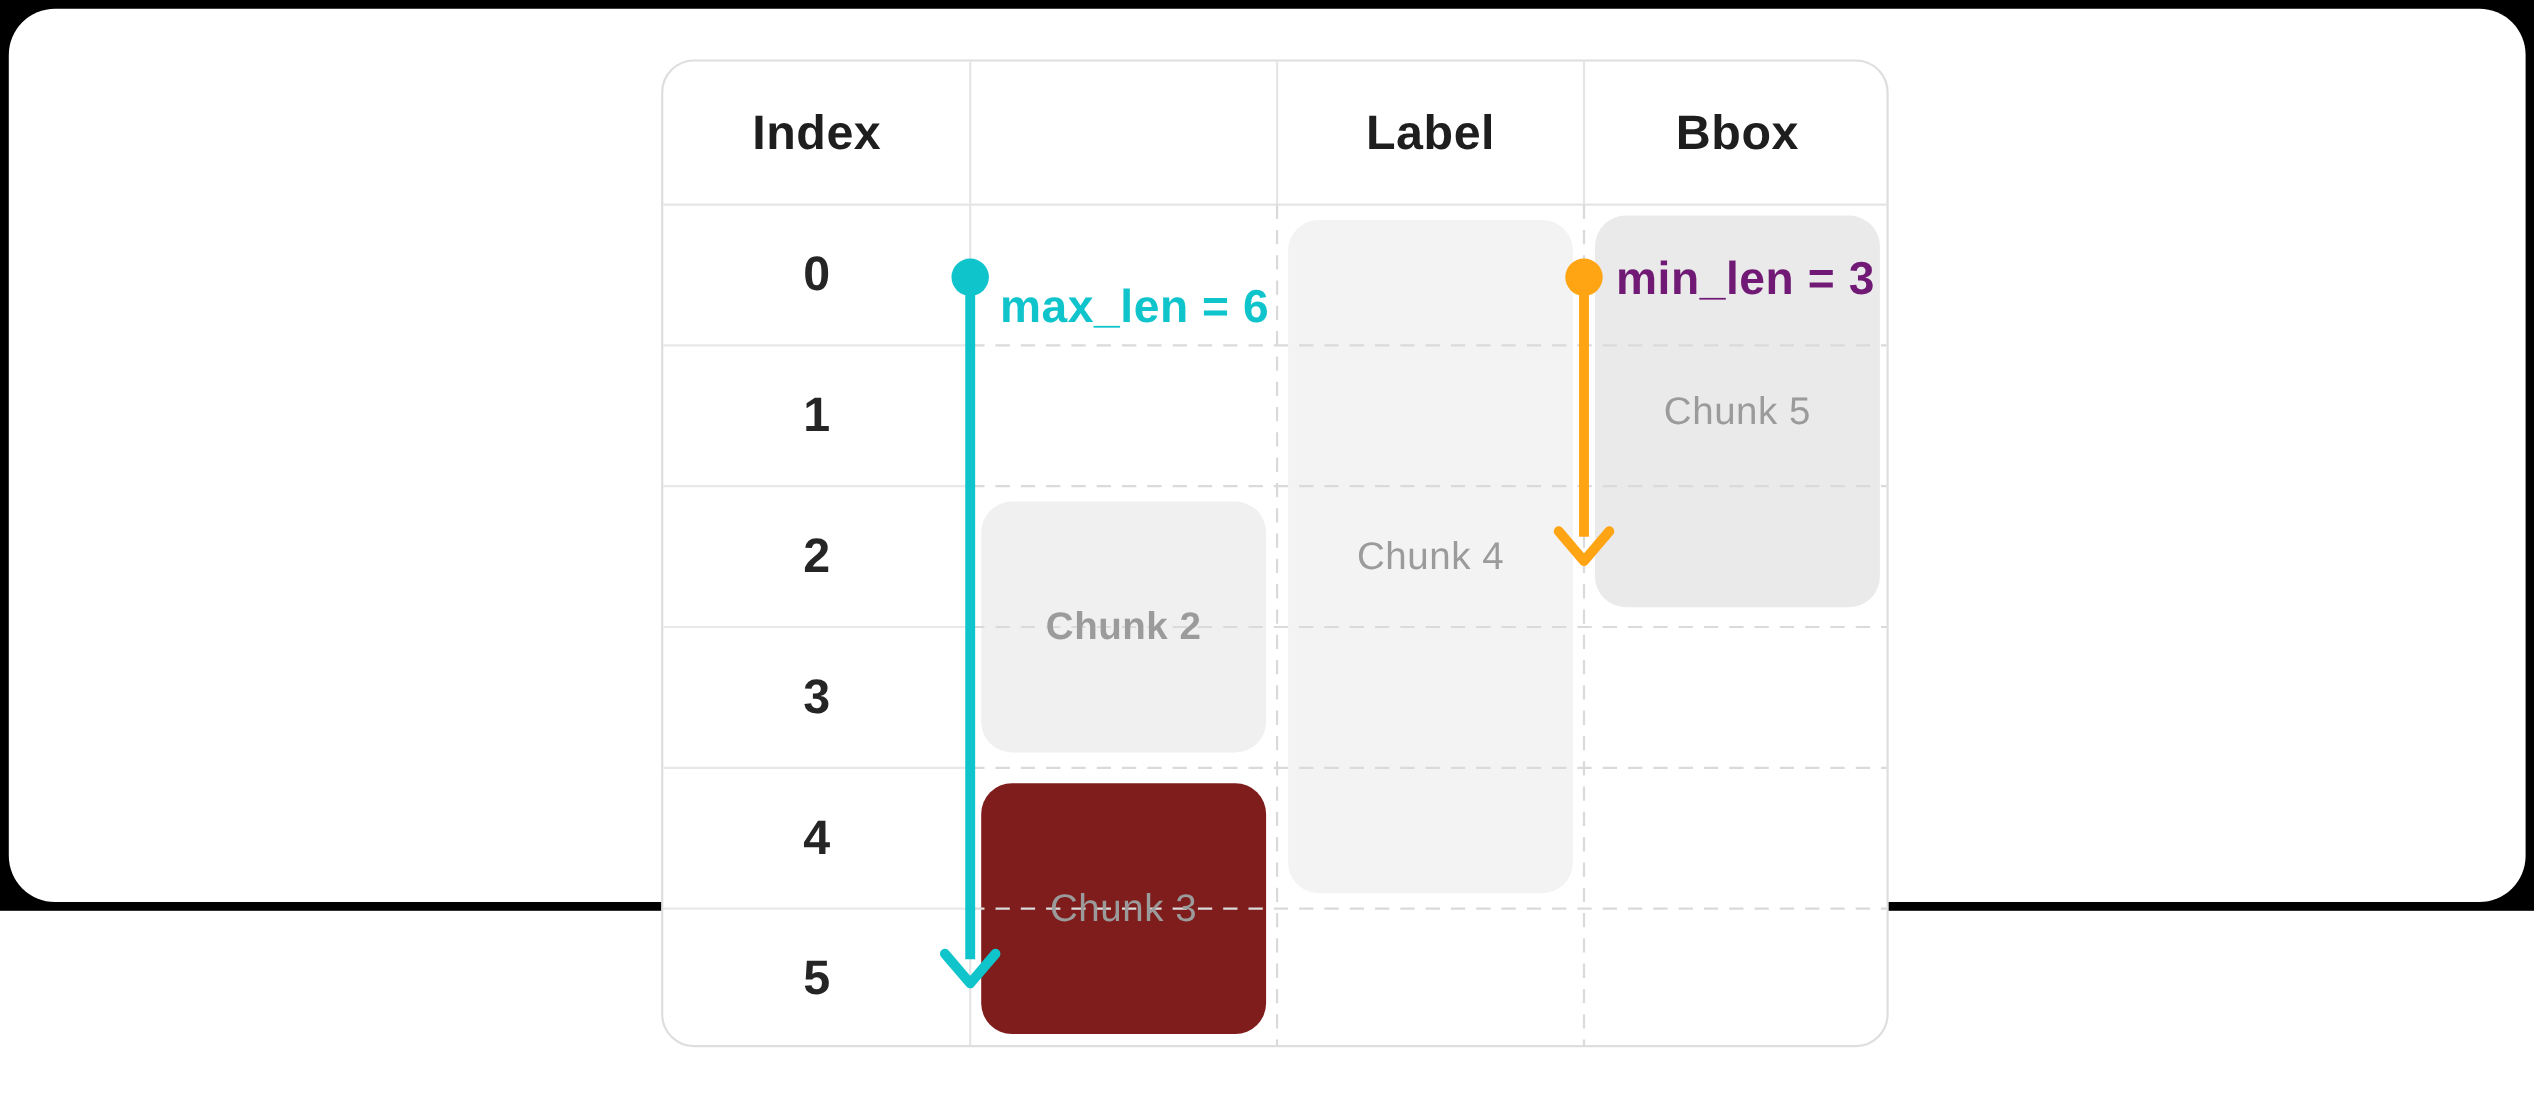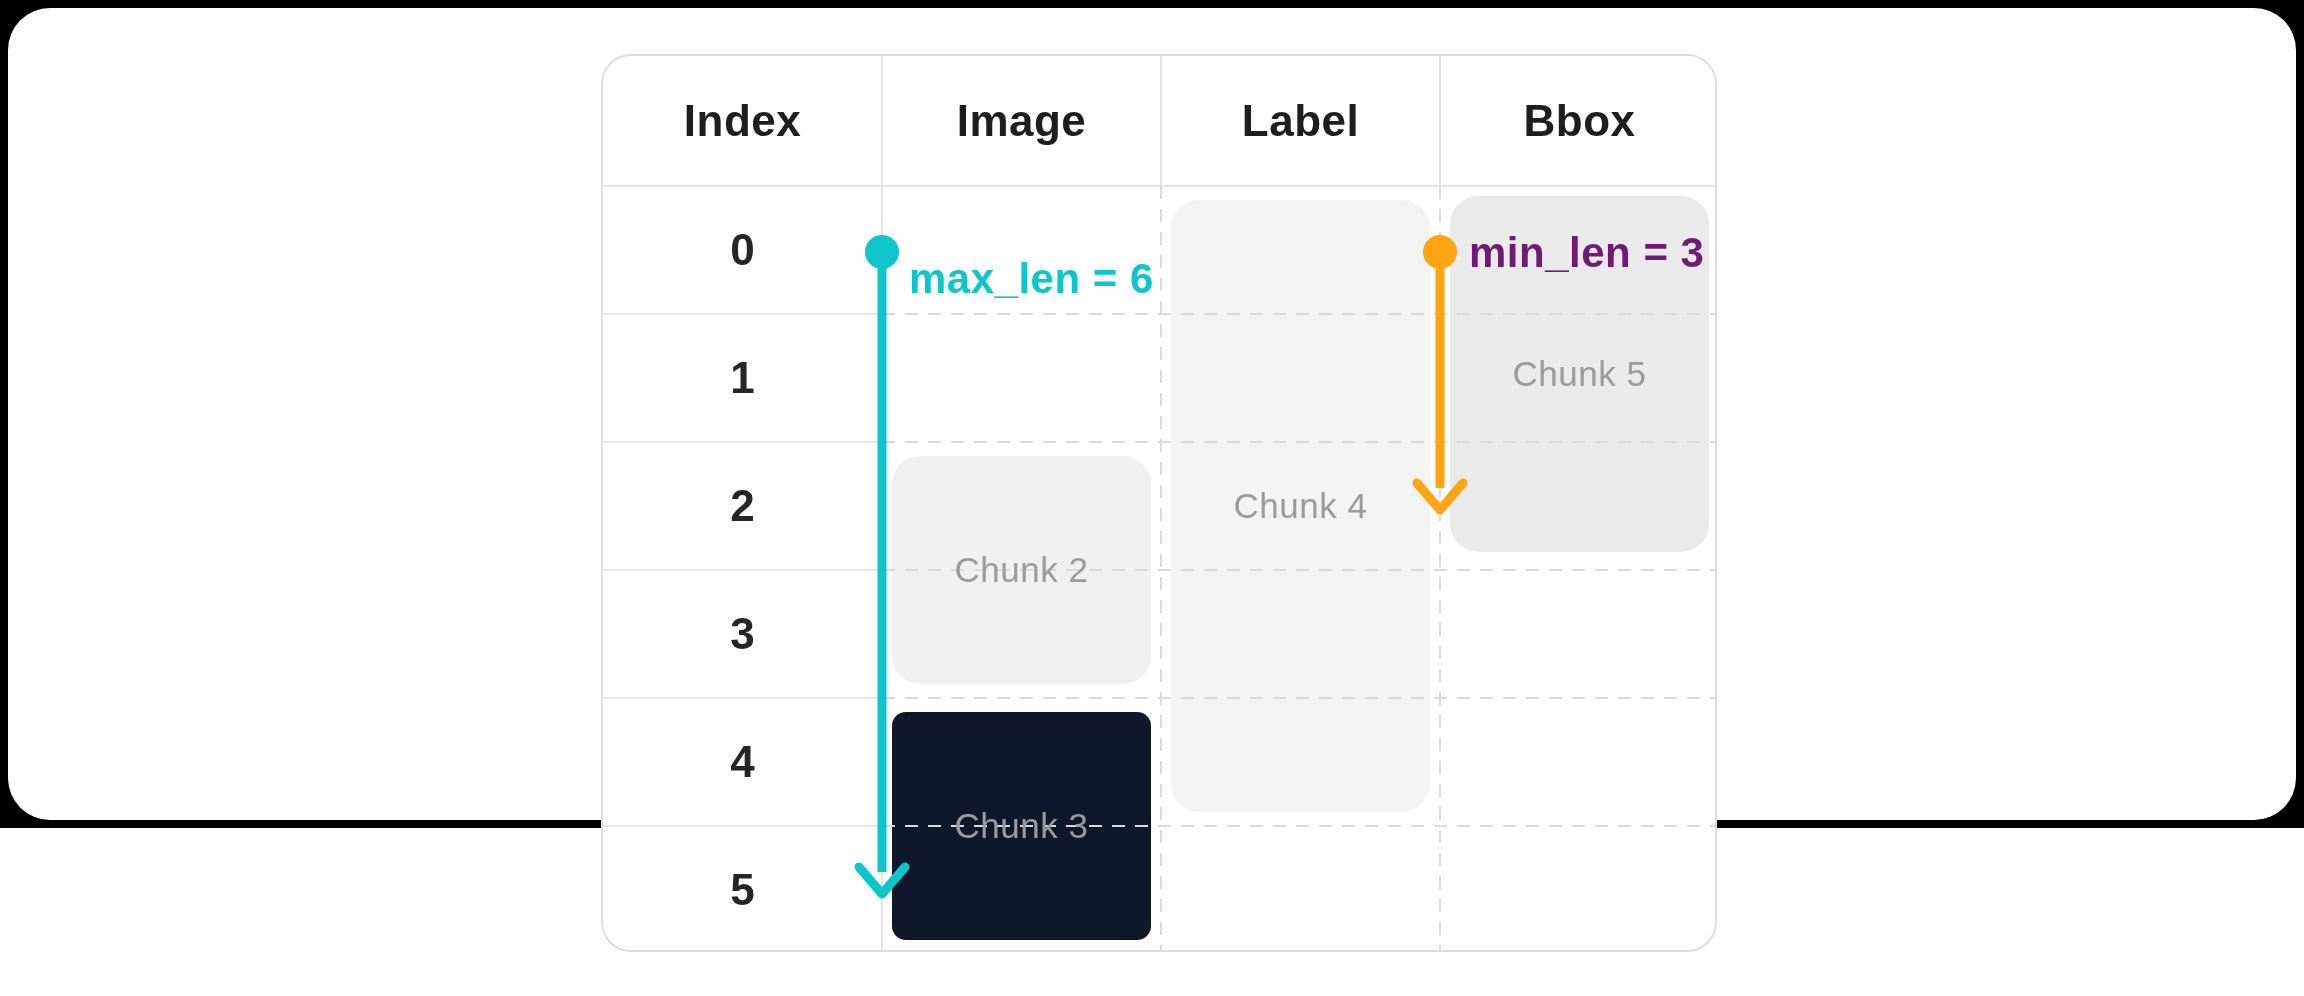--- a/index.html
+++ b/index.html
@@ -71,35 +71,34 @@
 </style>
 </head>
 <body>
 
 <div class="page" style="background-color: rgb(0, 0, 0);">
   <div class="card" style="background-color: rgb(255, 255, 255);">
 
     <div class="table">
 
       <div class="hcell" style="left:0">Index</div>
-      <div class="hcell" style="left:279px">Image</div>
       <div class="hcell" style="left:837px">Bbox</div>
       <div class="hcell" style="left:558px">Label</div>
 
       <div class="icell" style="top:130px">0</div>
       <div class="icell" style="top:258px">1</div>
       <div class="icell" style="top:386px">2</div>
       <div class="icell" style="top:514px">3</div>
       <div class="icell" style="top:642px">4</div>
       <div class="icell" style="top:770px">5</div>
 
-      <div class="chunk" style="left: 289px; top: 400px; width: 259px; height: 228px; background-color: rgb(240, 240, 240);">
+      <div class="chunk" style="left: 289px; top: 400px; width: 259px; height: 228px; background-color: rgb(240, 240, 240); font-weight: bold;">
         <span class="chunk-label">Chunk 2</span>
       </div>
-      <div class="chunk" style="left: 289px; top: 656px; width: 259px; height: 228px; background-color: #0f172a; border-radius: 14px;">
+      <div class="chunk" style="left: 289px; top: 656px; width: 259px; height: 228px; background-color: #7f1d1d;">
         <span class="chunk-label">Chunk 3</span>
       </div>
       <div class="chunk" style="left: 568px; top: 144px; width: 259px; height: 612px; background-color: rgb(243, 243, 243); justify-content: center;">
         <span class="chunk-label">Chunk 4</span>
       </div>
       <div class="chunk" style="left: 847px; top: 140px; width: 259px; height: 356px; background-color: rgb(234, 234, 234);">
         <span class="chunk-label">Chunk 5</span>
       </div>
 
       <svg class="grid" viewBox="0 0 1112 894" preserveAspectRatio="none">

